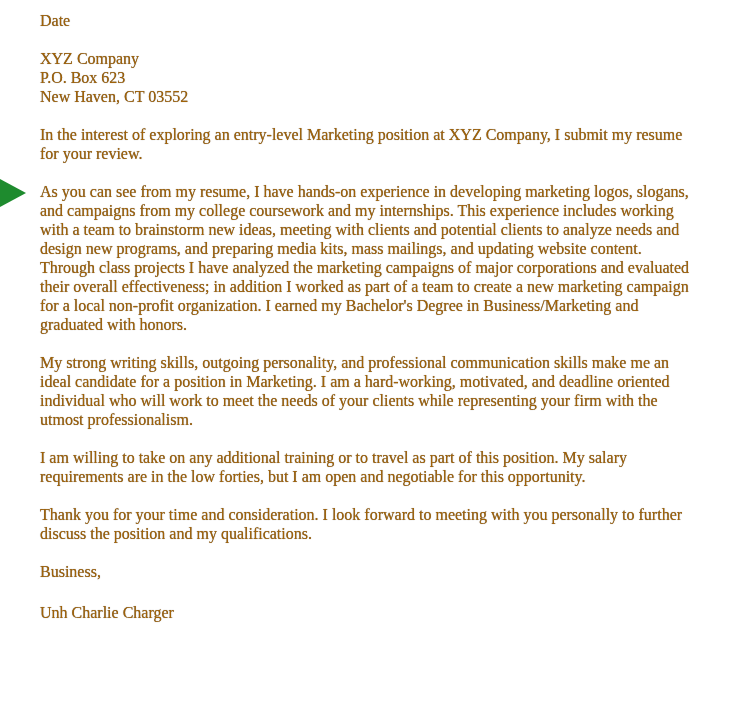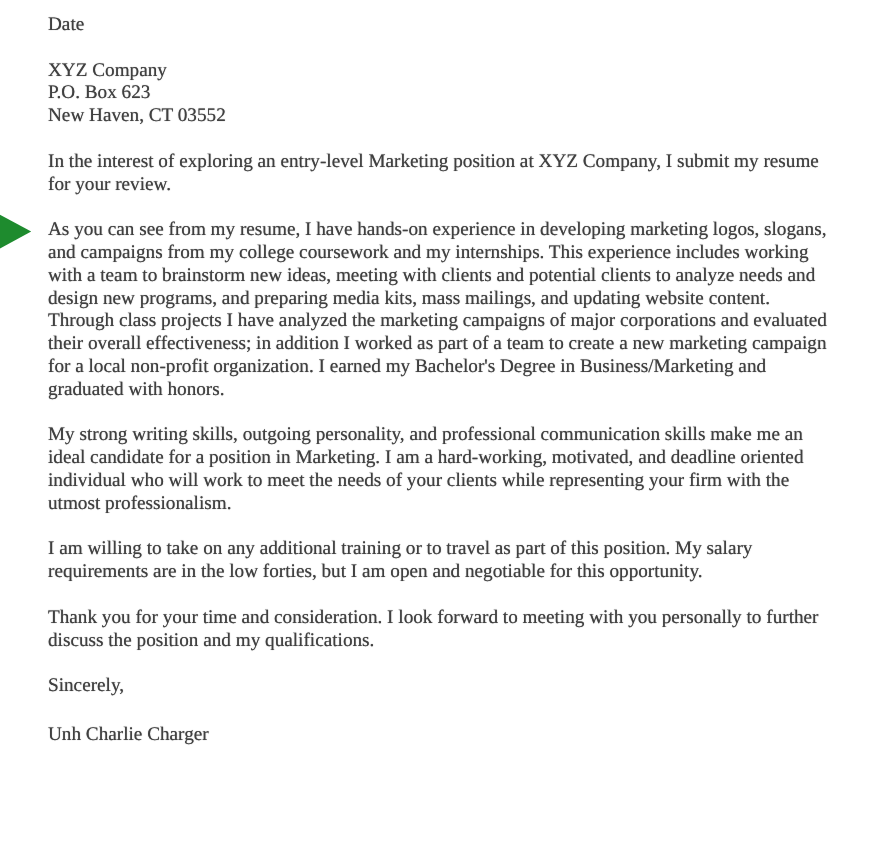--- a/index.html
+++ b/index.html
@@ -10,21 +10,21 @@
       height: 707px;
       background: #ffffff;
       overflow: hidden;
     }
     .page {
       position: relative;
       width: 731px;
       height: 707px;
       background: #ffffff;
       font-family: "Liberation Serif", serif;
-      color: #404040;
+      color: #a16207;
     }
     .content {
       position: absolute;
       left: 40px;
       top: 11px;
       width: 658px;
       font-size: 16px;
       line-height: 19px;
       text-shadow: 0 0 0.7px rgba(45,45,45,0.75);
     }
@@ -66,18 +66,18 @@
     <p class="para">In the interest of exploring an entry-level Marketing position at XYZ Company, I submit my resume for your review.</p>
 
     <p class="para">As you can see from my resume, I have hands-on experience in developing marketing logos, slogans, and campaigns from my college coursework and my internships. This experience includes working with a team to brainstorm new ideas, meeting with clients and potential clients to analyze needs and design new programs, and preparing media kits, mass mailings, and updating website content. Through class projects I have analyzed the marketing campaigns of major corporations and evaluated their overall effectiveness; in addition I worked as part of a team to create a new marketing campaign for a local non-profit organization. I earned my Bachelor's Degree in Business/Marketing and graduated with honors.</p>
 
     <p class="para">My strong writing skills, outgoing personality, and professional communication skills make me an ideal candidate for a position in Marketing. I am a hard-working, motivated, and deadline oriented individual who will work to meet the needs of your clients while representing your firm with the utmost professionalism.</p>
 
     <p class="para">I am willing to take on any additional training or to travel as part of this position. My salary requirements are in the low forties, but I am open and negotiable for this opportunity.</p>
 
     <p class="para">Thank you for your time and consideration. I look forward to meeting with you personally to further discuss the position and my qualifications.</p>
 
-    <div class="line">Sincerely,</div>
+    <div class="line">Business,</div>
 
     <div class="line signature">Unh Charlie Charger</div>
 
   </div>
 </div>
 
 </body></html>

